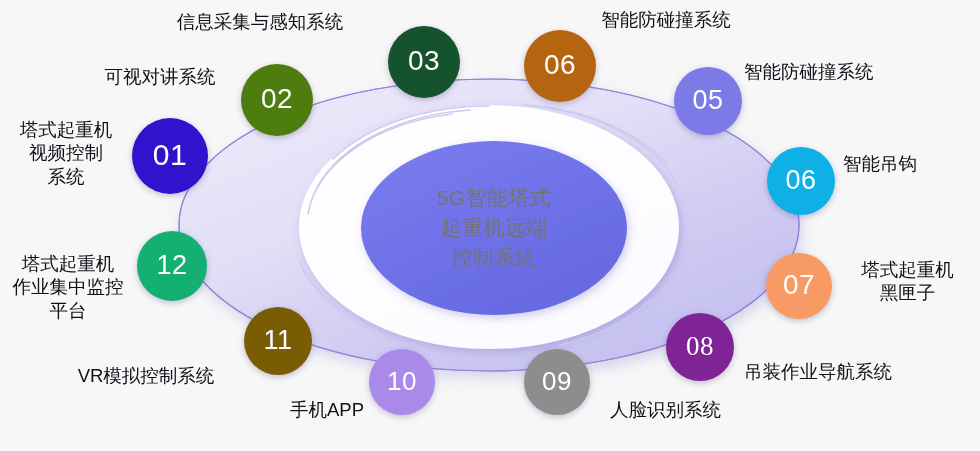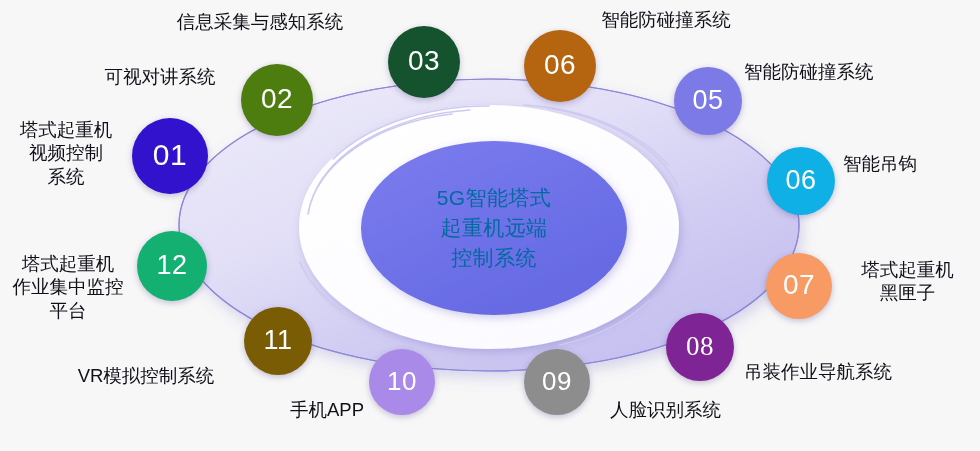--- a/index.html
+++ b/index.html
@@ -51,21 +51,21 @@
     user-select: none;
   }
   .caption.c-center { text-align: center; }
   .caption.c-left   { text-align: left; }
 
   
   #center-title {
     position: absolute;
     width: 260px;
     text-align: center;
-    color: #0369a1;
+    color: #737373;
     font-size: 21px;
     line-height: 1.42;
     white-space: pre-line;
     letter-spacing: 0.4px;
     user-select: none;
   }
 </style>
 </head>
 <body>
 

